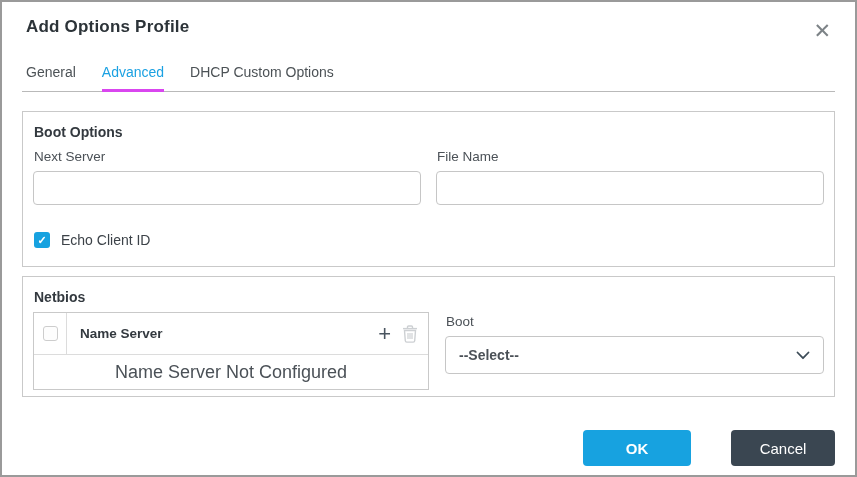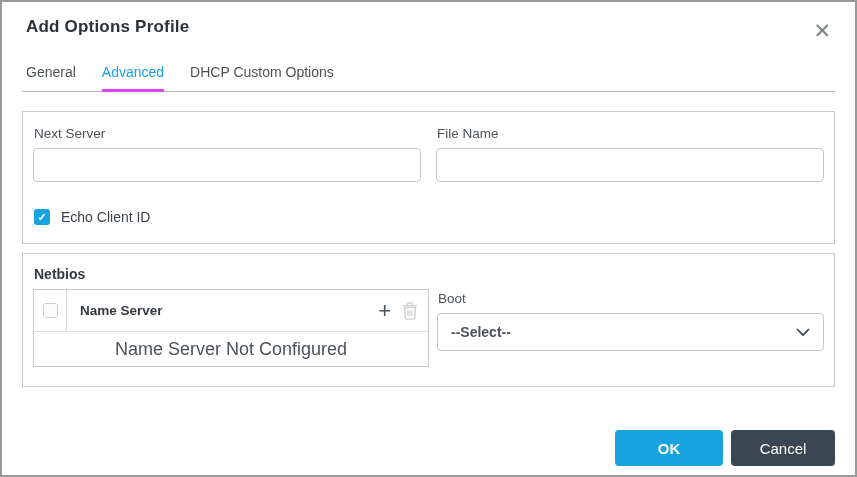--- a/index.html
+++ b/index.html
@@ -43,21 +43,21 @@
     border-bottom:3px solid #d946ef;
   }
 
   
   .box {
     border:1px solid #c9c9c9;
     margin:0 20px;
     padding:12px 10px 16px 10px;
   }
   .box.first { margin-top:19px; }
-  .box.second { margin-top:9px; padding-bottom:19px; }
+  .box.second { margin-top:9px; padding-bottom:6px; }
   .box h2 {
     margin:0 0 7px 1px; font-size:14px; font-weight:700; color:#33393f;
   }
 
   .fields { display:flex; gap:15px; }
   .field { flex:1; }
   .field-label {
     display:block; font-size:13.5px; color:#4b5157; margin:2px 0 7px 1px;
   }
   .text-input {
@@ -70,21 +70,21 @@
   .chk-row { display:flex; align-items:center; gap:11px; margin:27px 0 2px 1px; }
   .checkbox {
     width:16px; height:16px; border-radius:3px; cursor:pointer;
     display:flex; align-items:center; justify-content:center; flex:0 0 auto;
   }
   .checkbox.checked { background:#17a2e0; color:#fff; font-size:11px; font-weight:700; }
   .checkbox.unchecked { border:1px solid #cdcdcd; background:#fdfdfd; width:15px; height:15px; }
   .chk-label { font-size:14px; color:#3c4248; }
 
   
-  .nb-row { display:flex; align-items:flex-start; gap:8px; }
+  .nb-row { display:flex; align-items:flex-start; gap:16px; }
   .nb-table { width:396px; border:1px solid #c9c9c9; background:#fff; }
   .nb-thead { display:flex; align-items:center; height:42px; border-bottom:1px solid #dcdcdc; }
   .nb-check-cell {
     width:33px; align-self:stretch; flex:0 0 auto;
     display:flex; align-items:center; justify-content:center;
     border-right:1px solid #dcdcdc;
   }
   .nb-title { flex:1; padding-left:13px; font-size:13.5px; font-weight:700; color:#33393f; }
   .nb-icons { display:flex; align-items:center; gap:11px; padding-right:10px; }
   .plus-icon { font-size:22px; line-height:20px; color:#4a5560; cursor:pointer; font-weight:400; }
@@ -96,21 +96,21 @@
 
   .type-col { flex:1; }
   .type-label { display:block; font-size:13.5px; color:#4b5157; margin:2px 0 7px 1px; }
   .select {
     height:38px; border:1px solid #c6c6c6; border-radius:4px;
     display:flex; align-items:center; justify-content:space-between;
     padding:0 13px; font-size:14px; color:#4b5157; cursor:pointer; background:#fff;font-weight:bold;
   }
 
   
-  .footer { position:absolute; right:20px; bottom:9px; display:flex; gap:8px; }
+  .footer { position:absolute; right:20px; bottom:9px; display:flex; gap:40px; }
   .btn {
     height:36px; border:none; border-radius:4px; cursor:pointer;
     font-family:inherit; font-size:15px; color:#fff;
     display:flex; align-items:center; justify-content:center;
   }
   .btn-ok { width:108px; background:#17a2e0; font-weight:700; }
   .btn-cancel { width:104px; background:#3a4651; font-weight:400; }
 </style>
 </head>
 <body>
@@ -122,20 +122,21 @@
     <span class="close-x">✕</span>
   </div>
 
   <div class="tabs">
     <div class="tab">General</div>
     <div class="tab active">Advanced</div>
     <div class="tab">DHCP Custom Options</div>
   </div>
 
   <div class="box first">
+    <h2>Boot Options</h2>
     <div class="fields">
       <div class="field">
         <label class="field-label">Next Server</label>
         <input class="text-input" type="text" value="" style="">
       </div>
       <div class="field">
         <label class="field-label">File Name</label>
         <input class="text-input" type="text" value="" style="">
       </div>
     </div>

